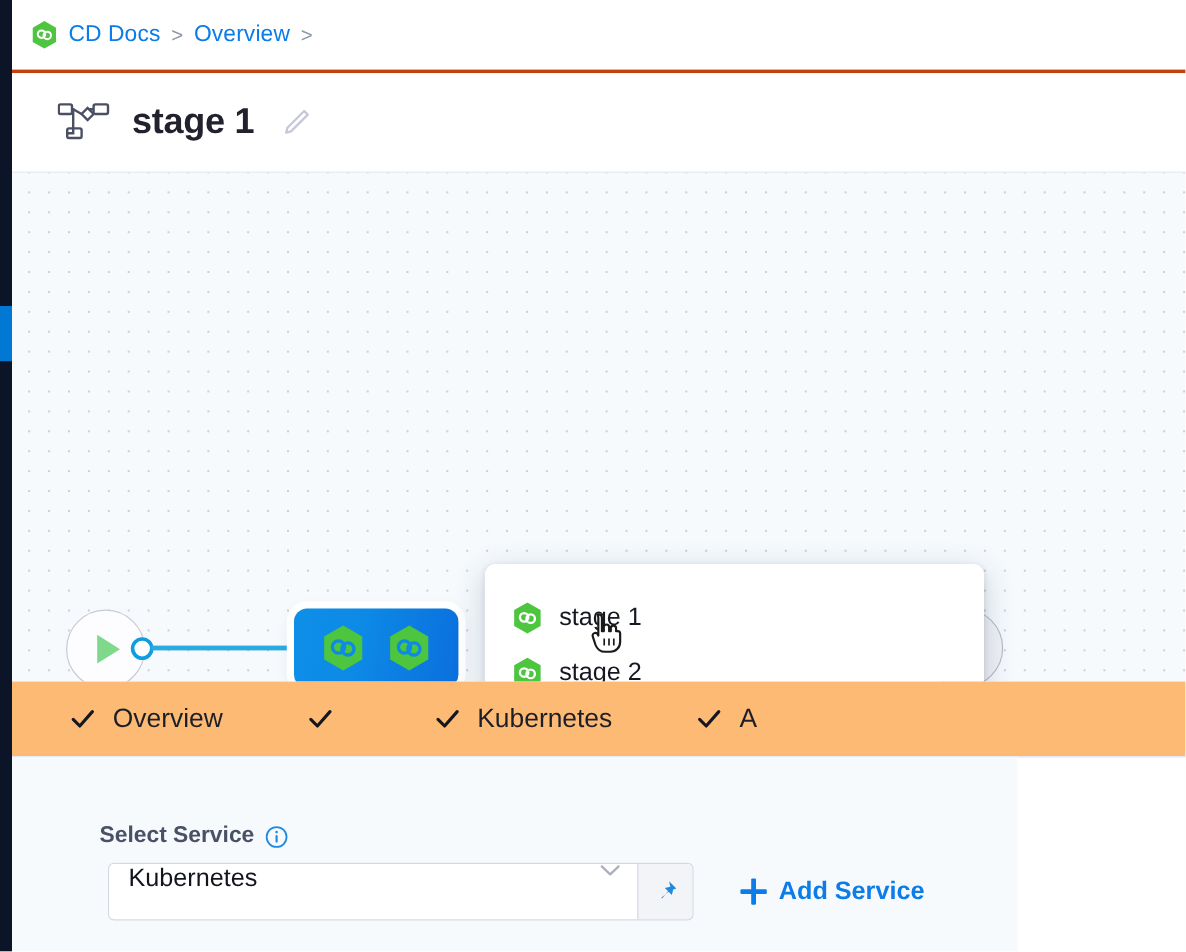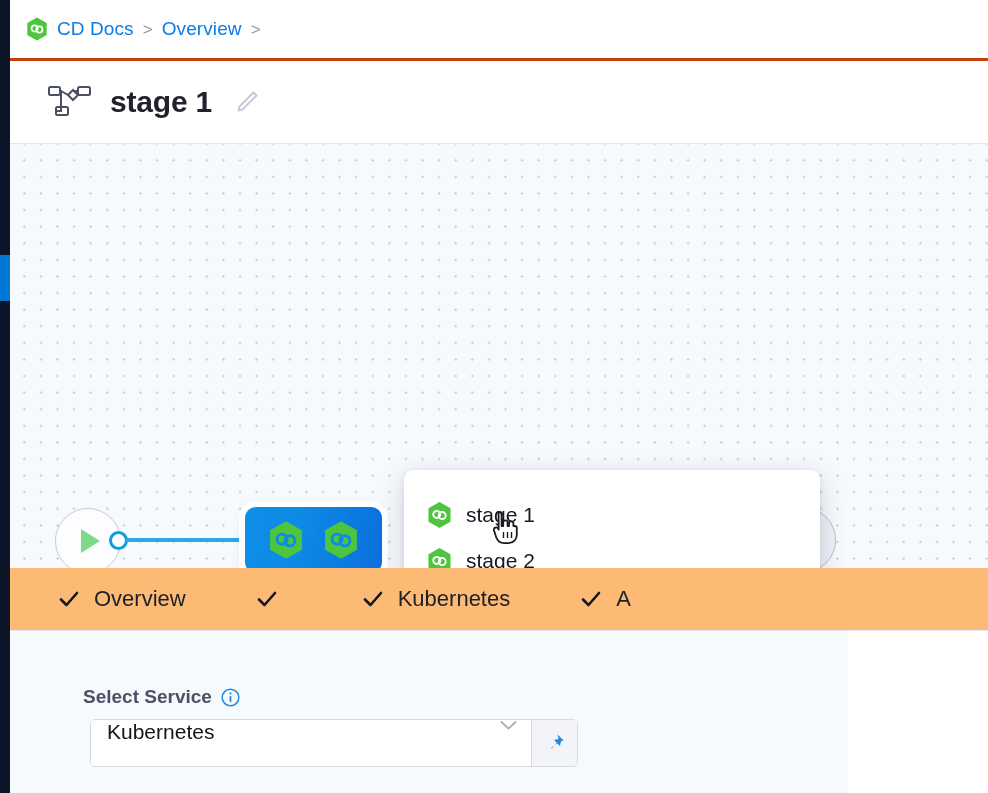--- a/index.html
+++ b/index.html
@@ -309,15 +309,22 @@
           <path d="M1.5 2 L8.5 8.6 L15.5 2" fill="none" stroke="#aab0c0" stroke-width="1.9" stroke-linecap="round" stroke-linejoin="round"></path>
         </svg>
       </div>
       <div class="pin-btn">
         <svg viewBox="0 0 22 22" width="22" height="22">
           <path d="M13.6 2.4 l6 6 l-2.6 .9 l-1.1 4.6 l-3.2 -3.2 l-5 6.1 l-0.6 -0.6 l6.1 -5 l-3.2 -3.2 l4.6 -1.1 z" fill="#1f8ae0"></path>
         </svg>
       </div>
     </div>
 
+    <div class="add-service">
+      <span class="add-plus">
+          <i class="v"></i>
+          <i class="h"></i>
+        </span>
+      <span class="add-service-label">Add Service</span>
+    </div>
   </div>
 
 </div>
 
 </body></html>

